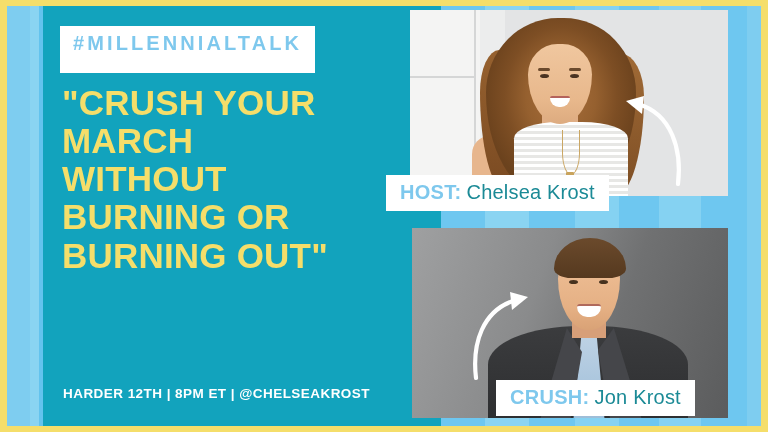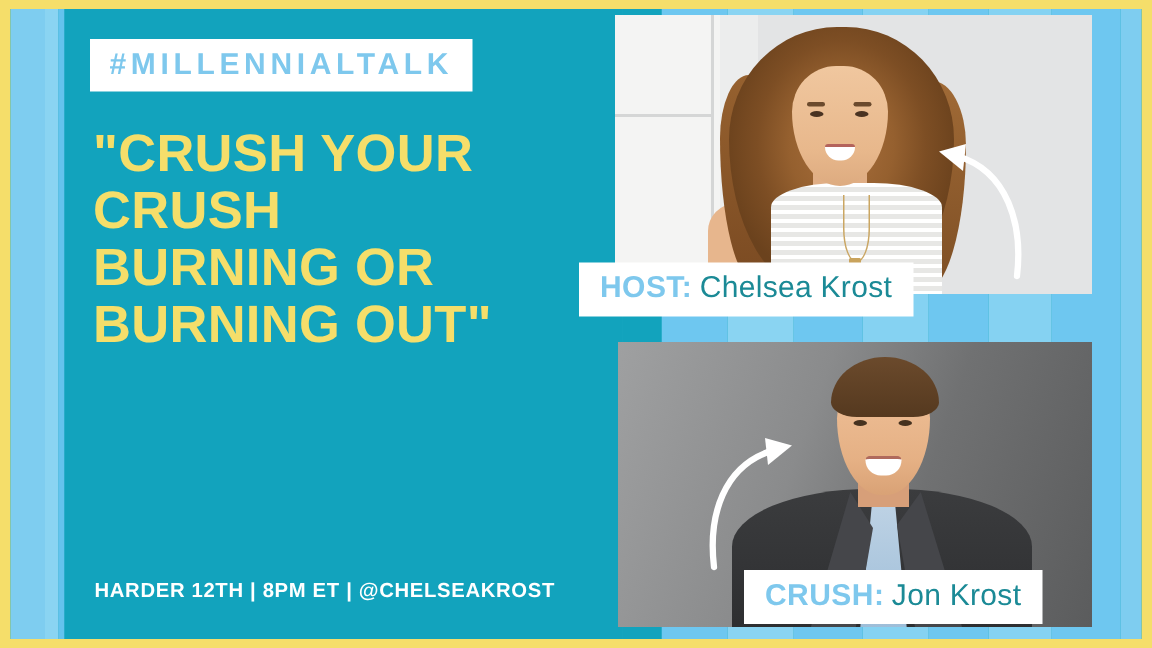--- a/index.html
+++ b/index.html
@@ -57,21 +57,21 @@
     left: 60px;
     top: 0;
     width: 340px;
     height: 432px;
   }
   .hashtag-badge {
     position: absolute;
     left: 0px;
     top: 26px;
     background: #ffffff;
-    padding: 7px 13px 8px 13px;
+    padding: 7px 13px 20px 13px;
     box-sizing: border-box;
   }
   .hashtag-badge span {
     display: block;
     color: #7ec8ed;
     font-size: 20px;
     font-weight: bold;
     letter-spacing: 3.1px;
     line-height: 1;
     white-space: nowrap;
@@ -428,21 +428,22 @@
     <span class="role">CRUSH:</span><span class="person">Jon Krost</span>
   </div>
 
   <div class="left-col">
     <div class="hashtag-badge">
       <span>#MILLENNIALTALK</span>
     </div>
 
     <div class="headline">
       <div>"CRUSH YOUR</div>
-      <div>CRUSH</div>
+      <div>MARCH</div>
+      <div>WITHOUT</div>
       <div>BURNING OR</div>
       <div>BURNING OUT"</div>
     </div>
 
     <div class="footer-line">HARDER 12TH | 8PM ET | @CHELSEAKROST</div>
   </div>
 
 </div>
 
 </body></html>

